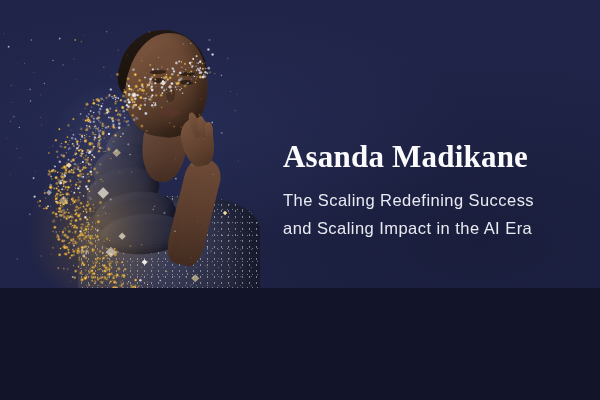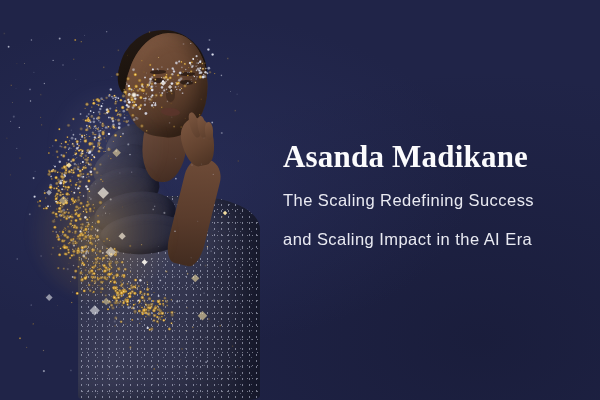--- a/index.html
+++ b/index.html
@@ -3,21 +3,21 @@
 <meta charset="utf-8">
 <style>
   html, body {
     margin: 0;
     padding: 0;
     background: #12142a;
   }
   #poster {
     position: relative;
     width: 600px;
-    height: 400px;
+    height: 288px;
     overflow: hidden;
     background: #202448;
     font-family: "Liberation Sans", sans-serif;
     -webkit-font-smoothing: antialiased;
   }
 
   
   .bg-vignette {
     position: absolute;
     inset: 0;
@@ -1821,16 +1821,16 @@
           <path d="M160.3221833803691,82.90745850652456 L163.22600254556164,80.00363934133202 L166.1298217107542,82.90745850652456 L163.22600254556164,85.81127767171711 Z" fill="#ffffff" opacity="0.78"></path>
           <path d="M46.201132740825415,192.58644490968436 L49.02560913003981,189.76196852046996 L51.85008551925421,192.58644490968436 L49.02560913003981,195.41092129889876 Z" fill="#ffffff" opacity="0.55"></path>
           <path d="M102.4987697522156,301.5995872486383 L106.25788840698078,297.8404685938731 L110.01700706174597,301.5995872486383 L106.25788840698078,305.35870590340346 Z" fill="#ffe9a8" opacity="0.51"></path>
         </g>
     </svg>
   </div>
 
   <div class="copy">
     <h1 class="name">Asanda Madikane</h1>
     <div class="tagline">The Scaling Redefining Success</div>
-    <div class="tagline" style="margin-top:12px">and Scaling Impact in the AI Era</div>
+    <div class="tagline" style="margin-top:1px">and Scaling Impact in the AI Era</div>
   </div>
 
 </div>
 
 </body></html>

